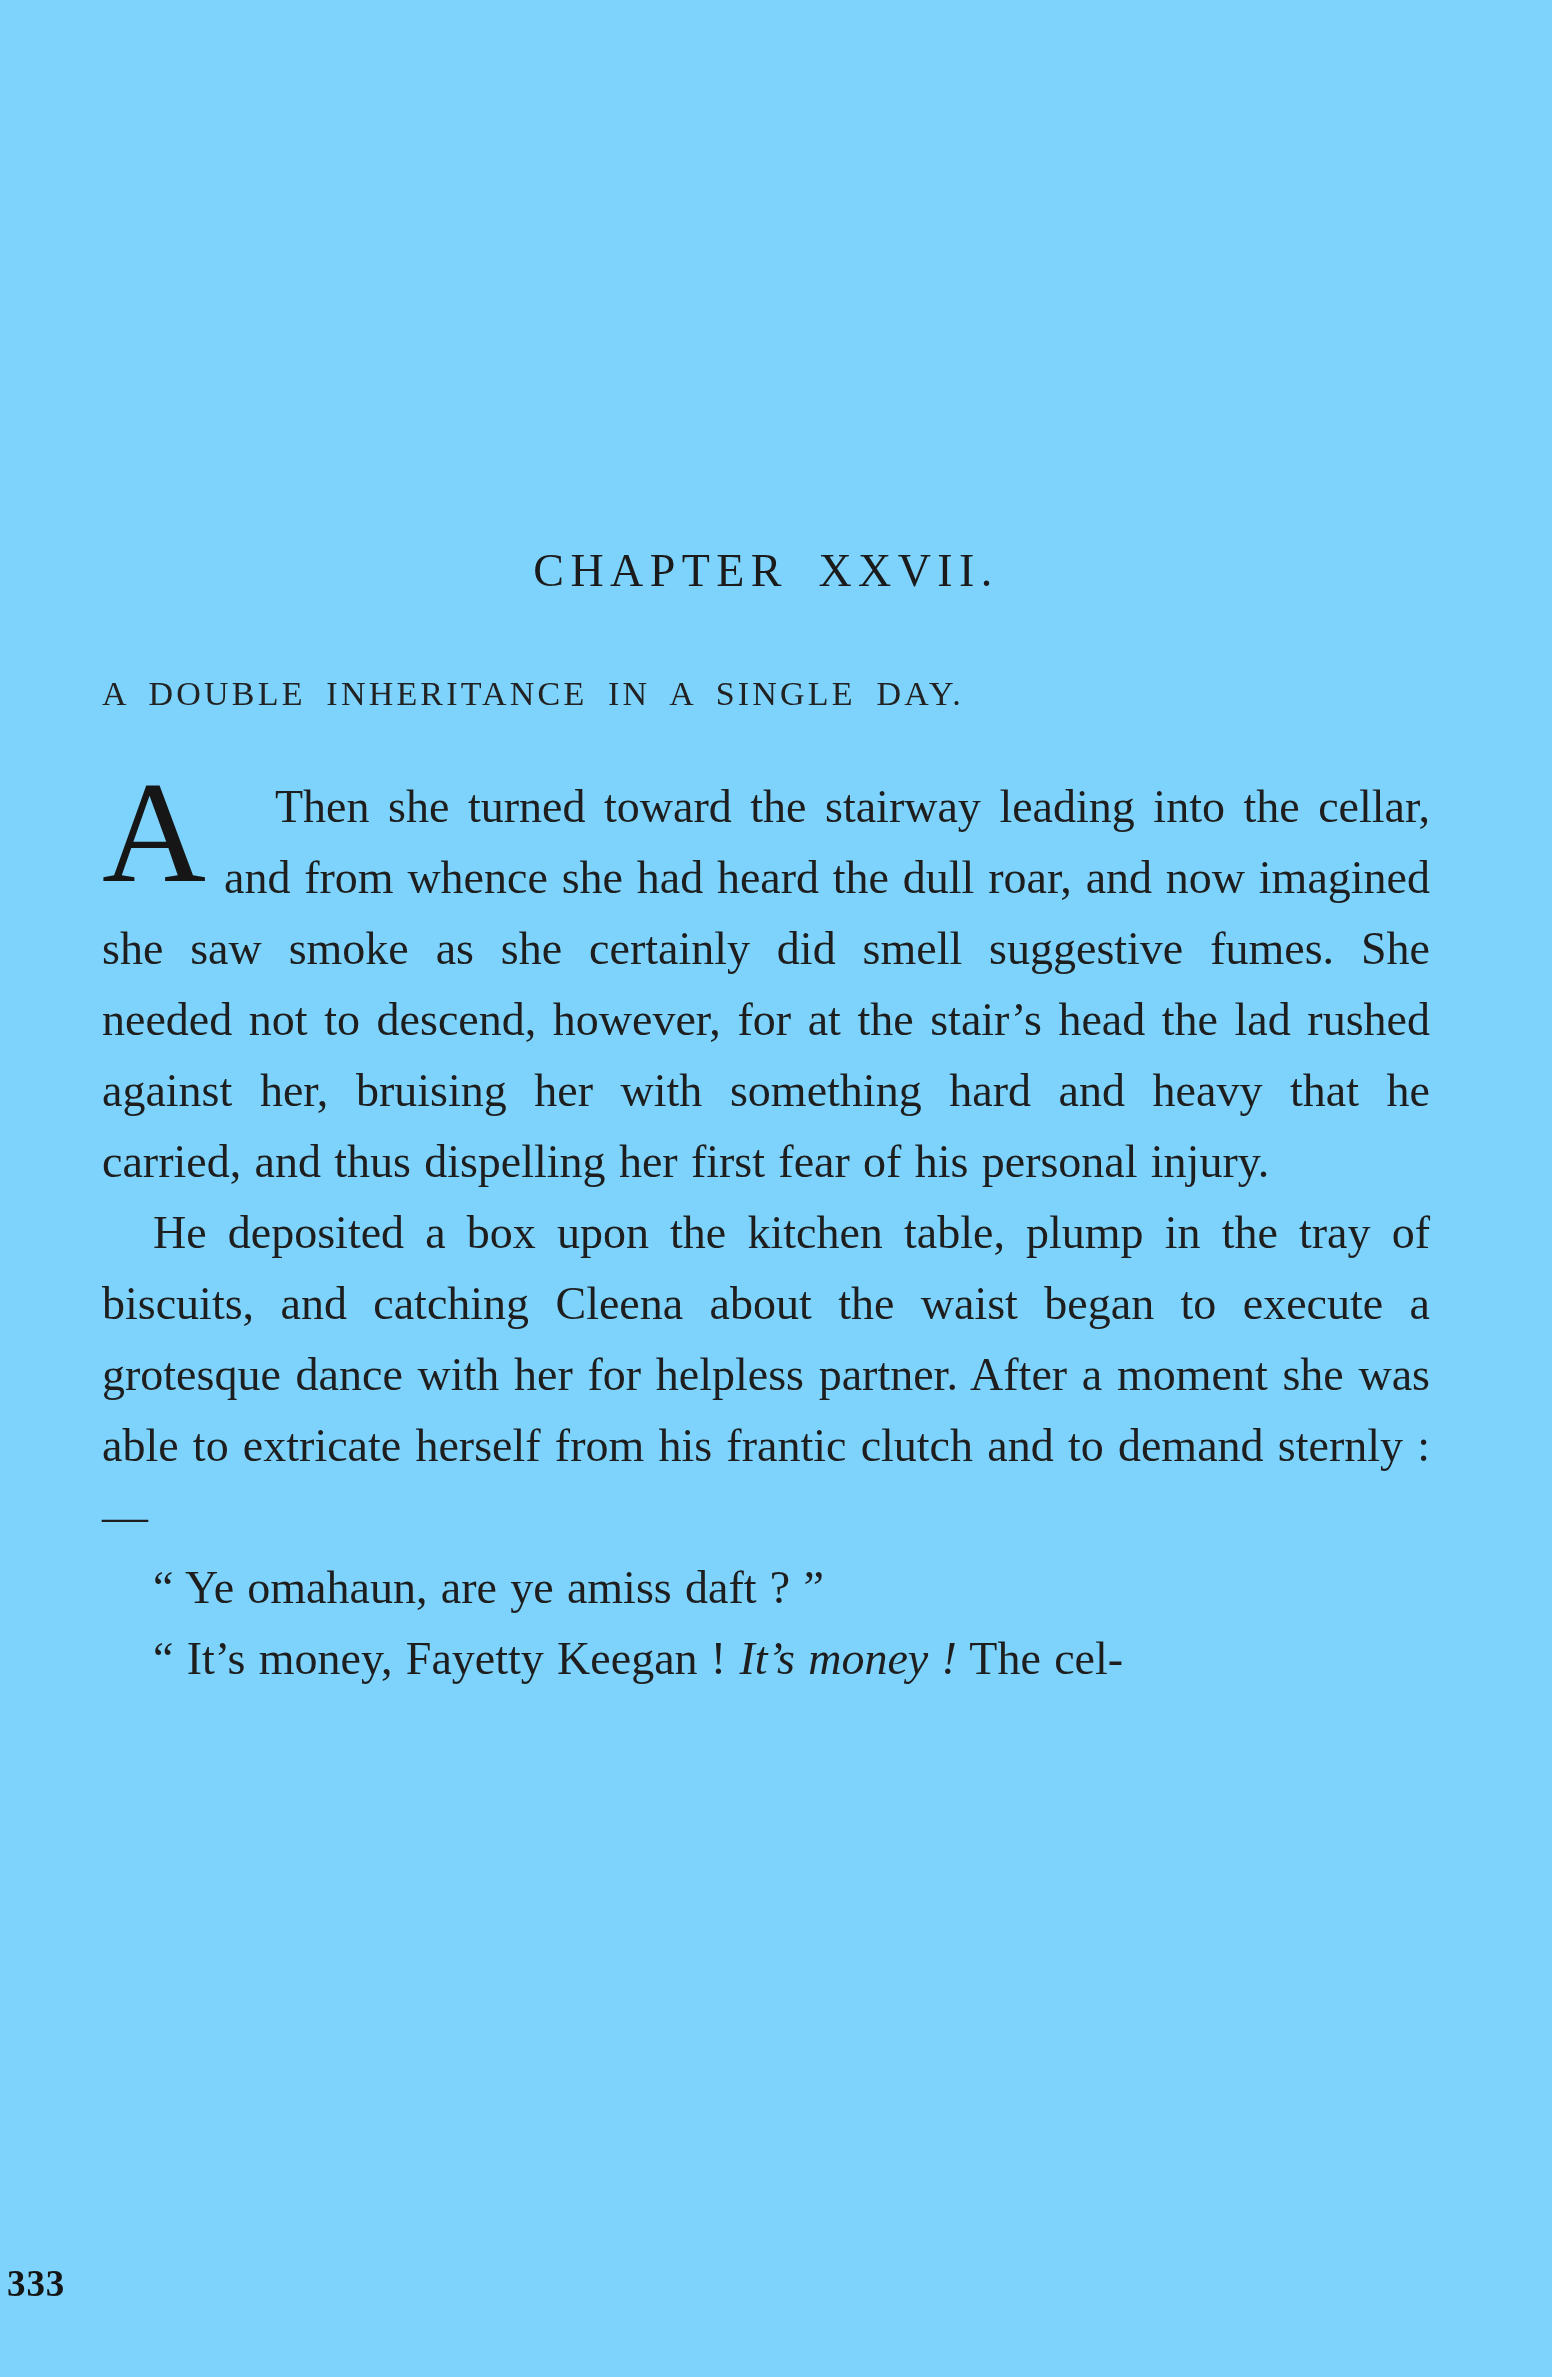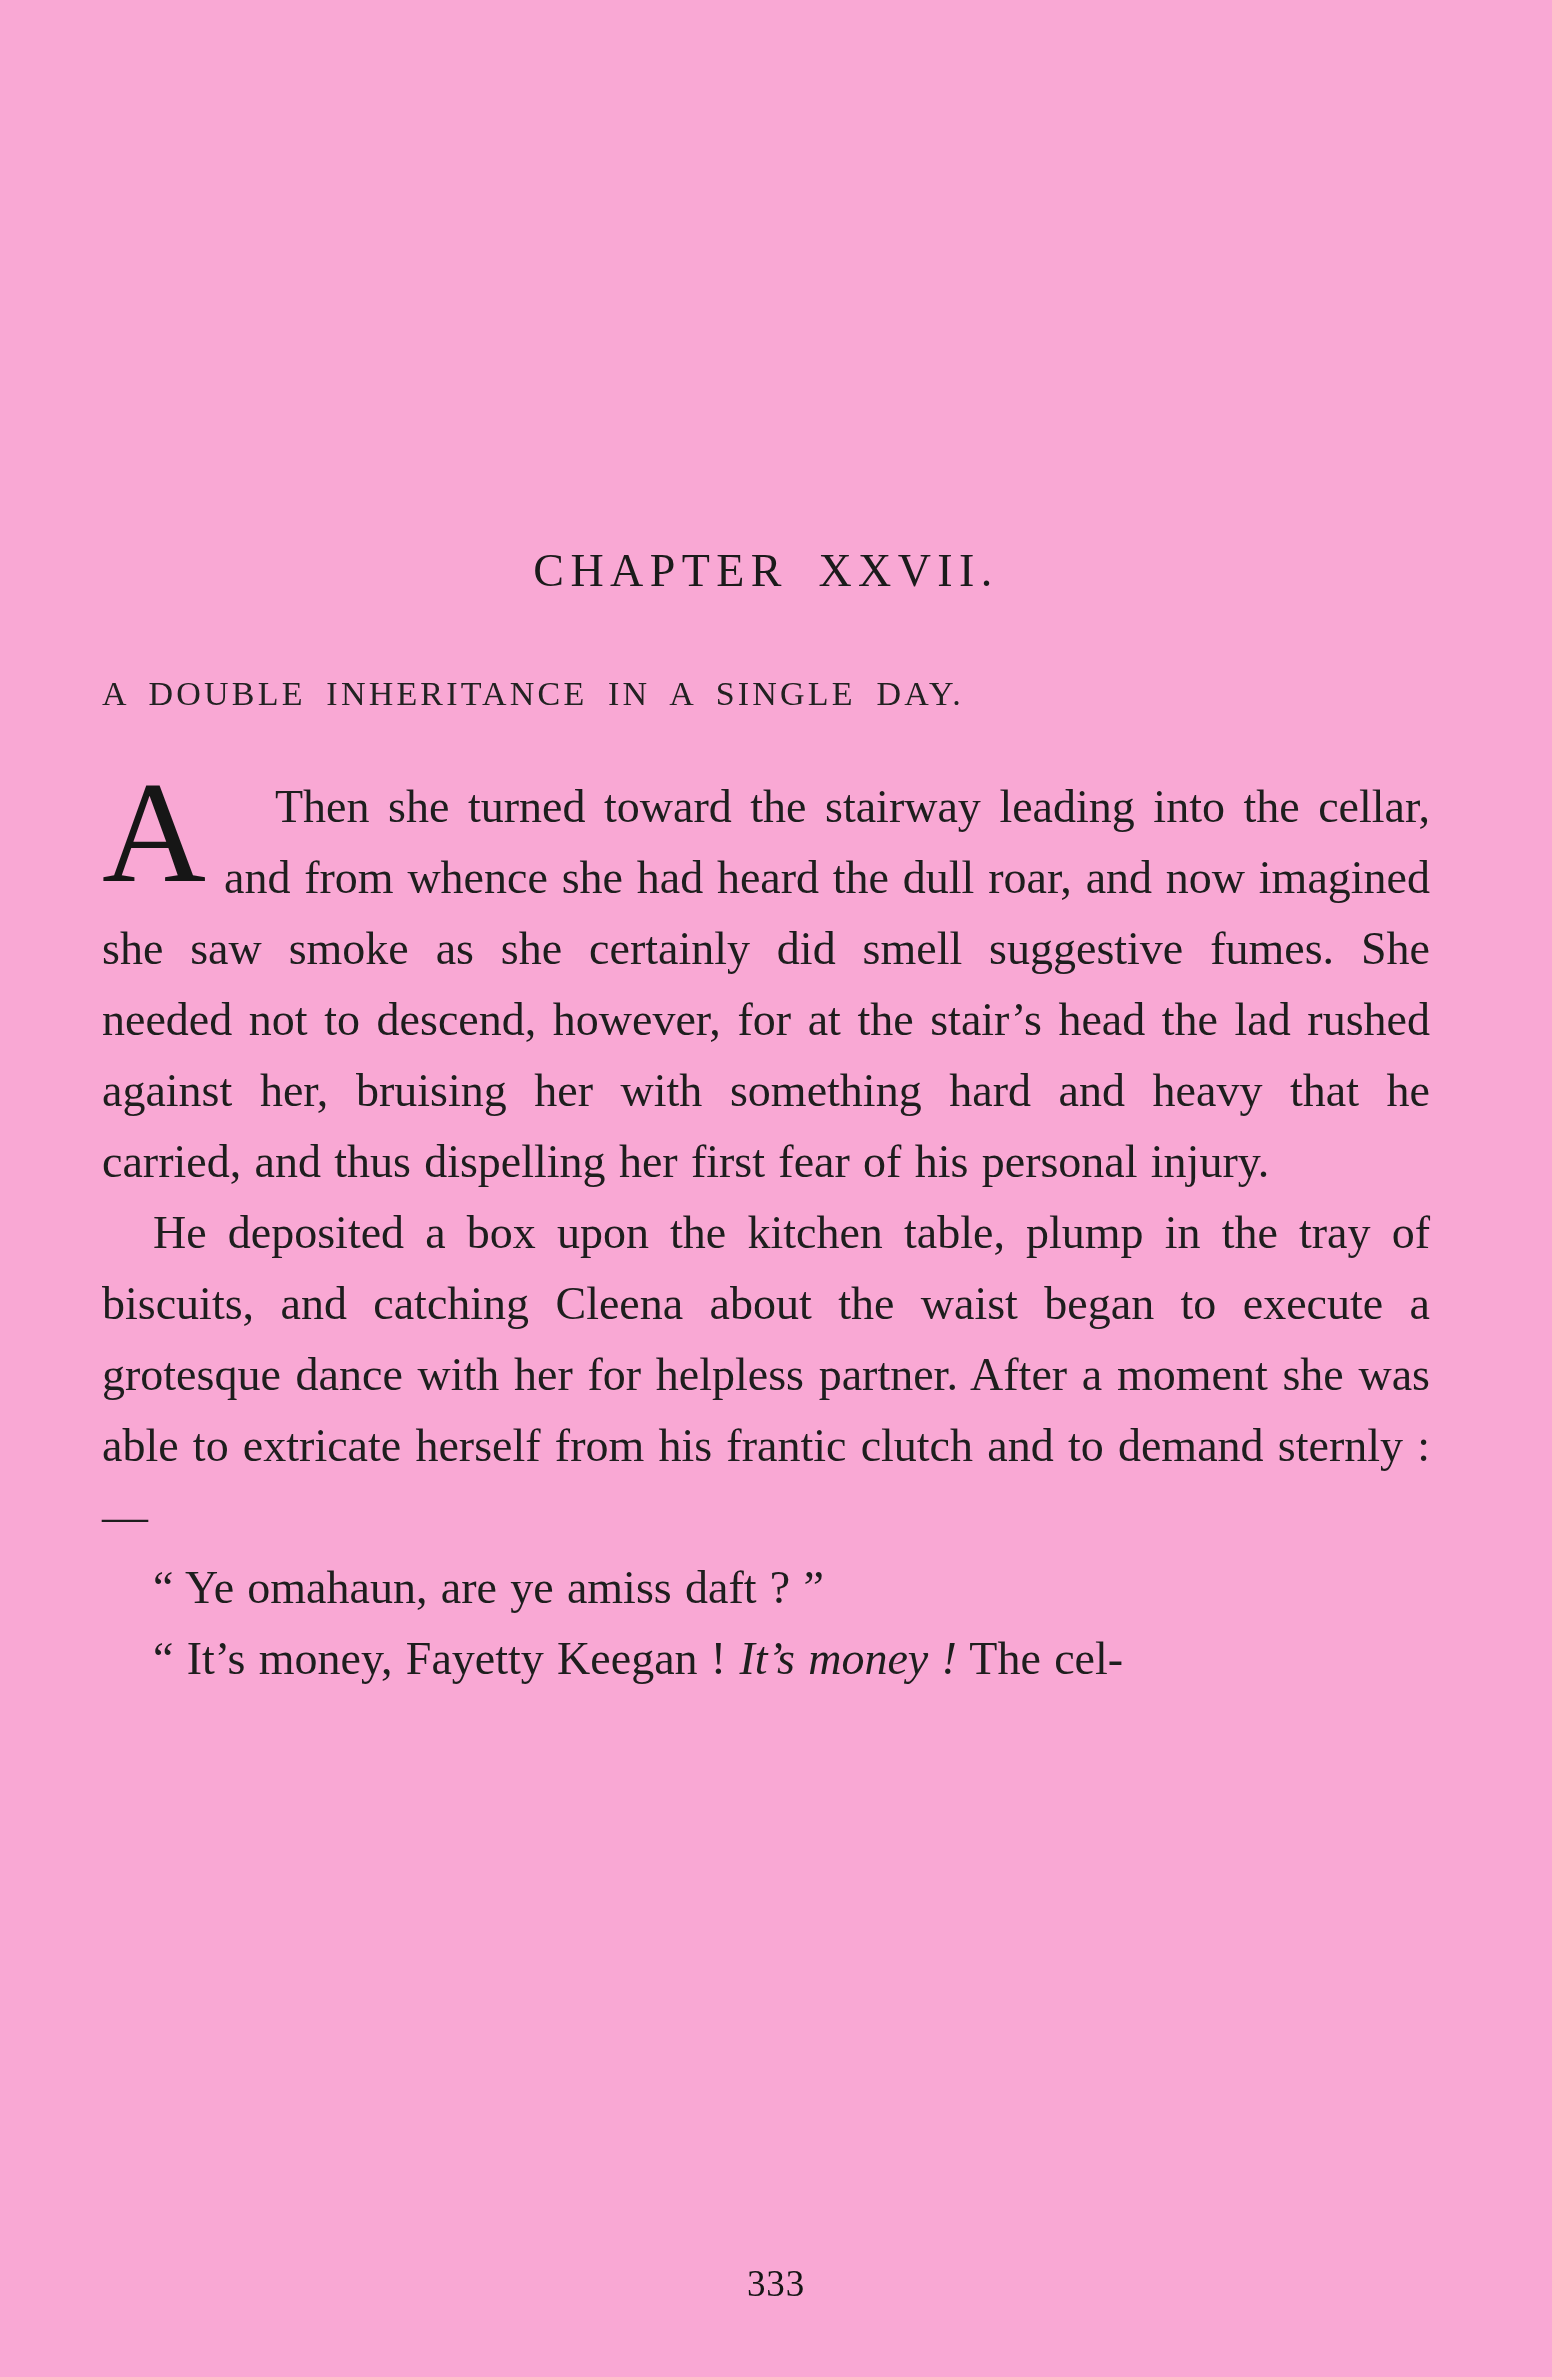--- a/index.html
+++ b/index.html
@@ -5,21 +5,21 @@
   html, body {
     margin: 0;
     padding: 0;
     background: #f4f4f1;
   }
   .page {
     position: relative;
     width: 1552px;
     height: 2377px;
     margin: 0 auto;
-    background: #f9a8d4;
+    background: #7dd3fc;
     color: #1d1d1d;
     box-sizing: border-box;
     padding: 544px 122px 0 102px;
     overflow: hidden;
     font-family: "Liberation Serif", serif;
   }
   .chapter-heading {
     margin: 0 0 78px 0;
     font-size: 46px;
     font-weight: 400;
@@ -56,25 +56,25 @@
     margin: 5.5px 18px 0 0;
     color: #161616;
   }
   .final-italic {
   }
   .page-number {
     position: absolute;
     left: 0;
     right: 0;
     top: 2262px;
-    text-align: center;
     font-size: 37px;
-    font-weight: 400;
+    font-weight: 700;
     letter-spacing: 0.9px;
     color: #151515;
+    padding-left: 7px;
   }
 </style>
 </head>
 <body>
 
 <div class="page">
 
   <h1 class="chapter-heading">CHAPTER XXVII.</h1>
 
   <h2 class="chapter-subtitle">A DOUBLE INHERITANCE IN A SINGLE DAY.</h2>

